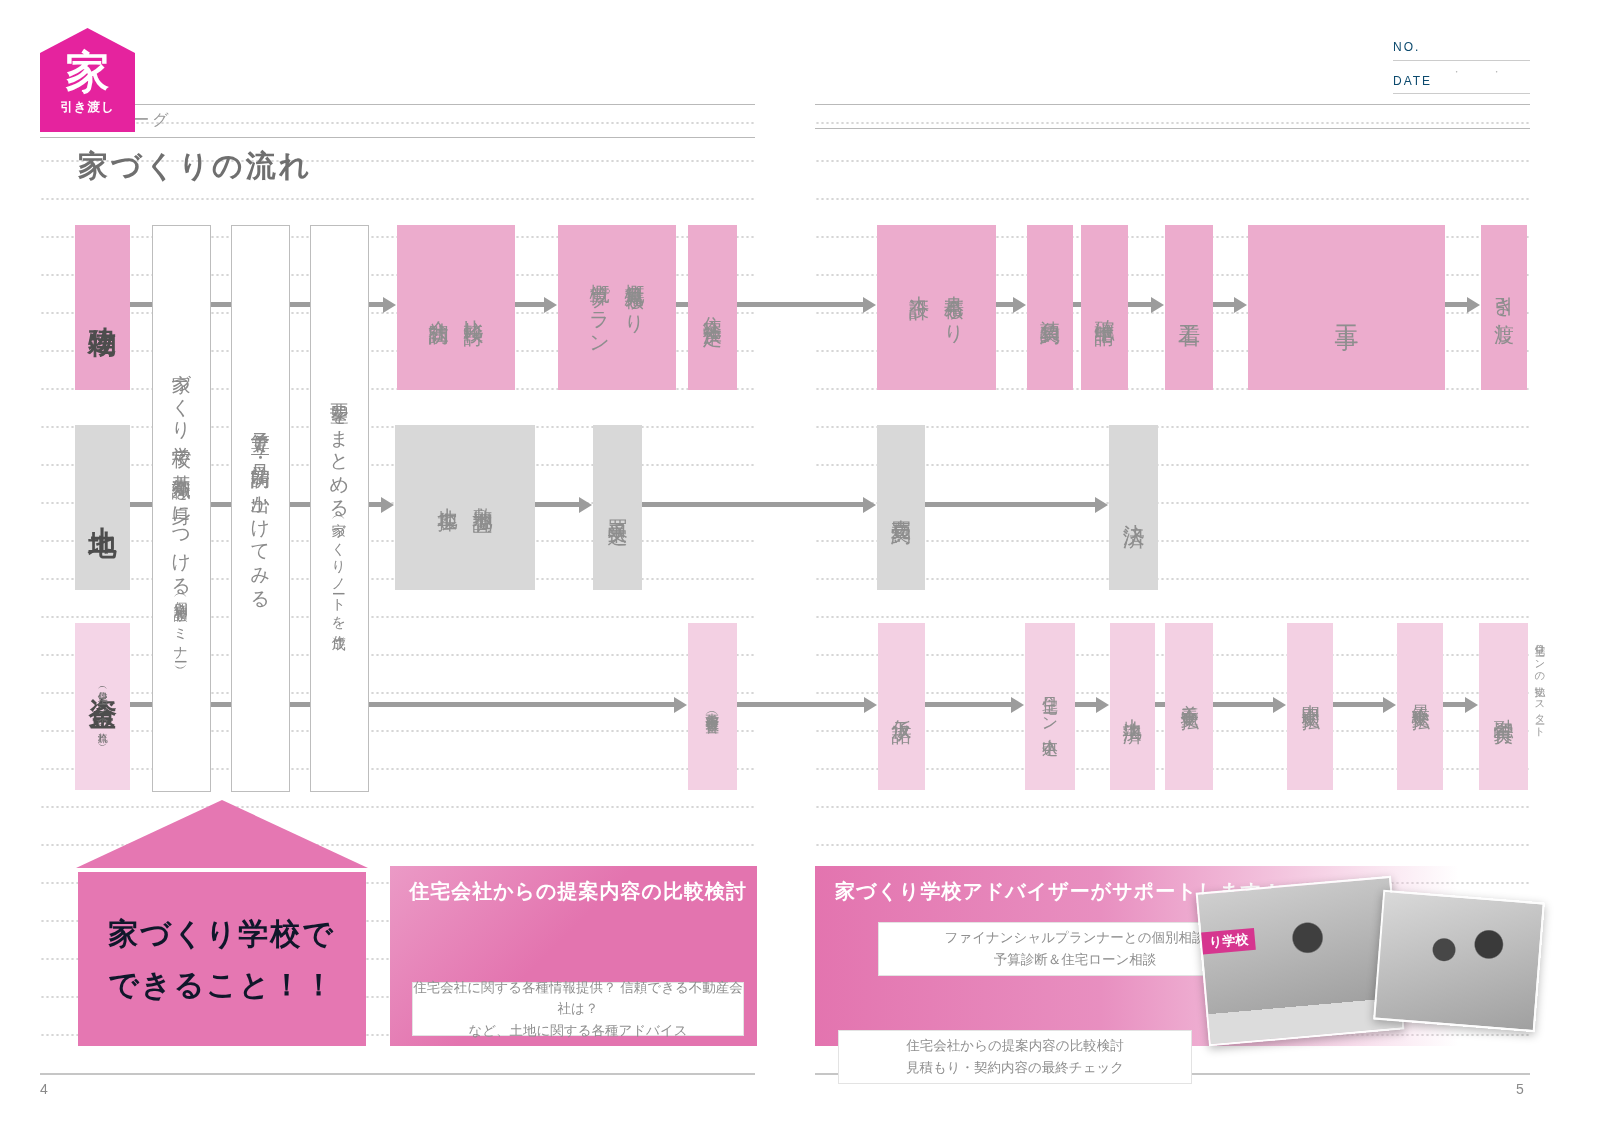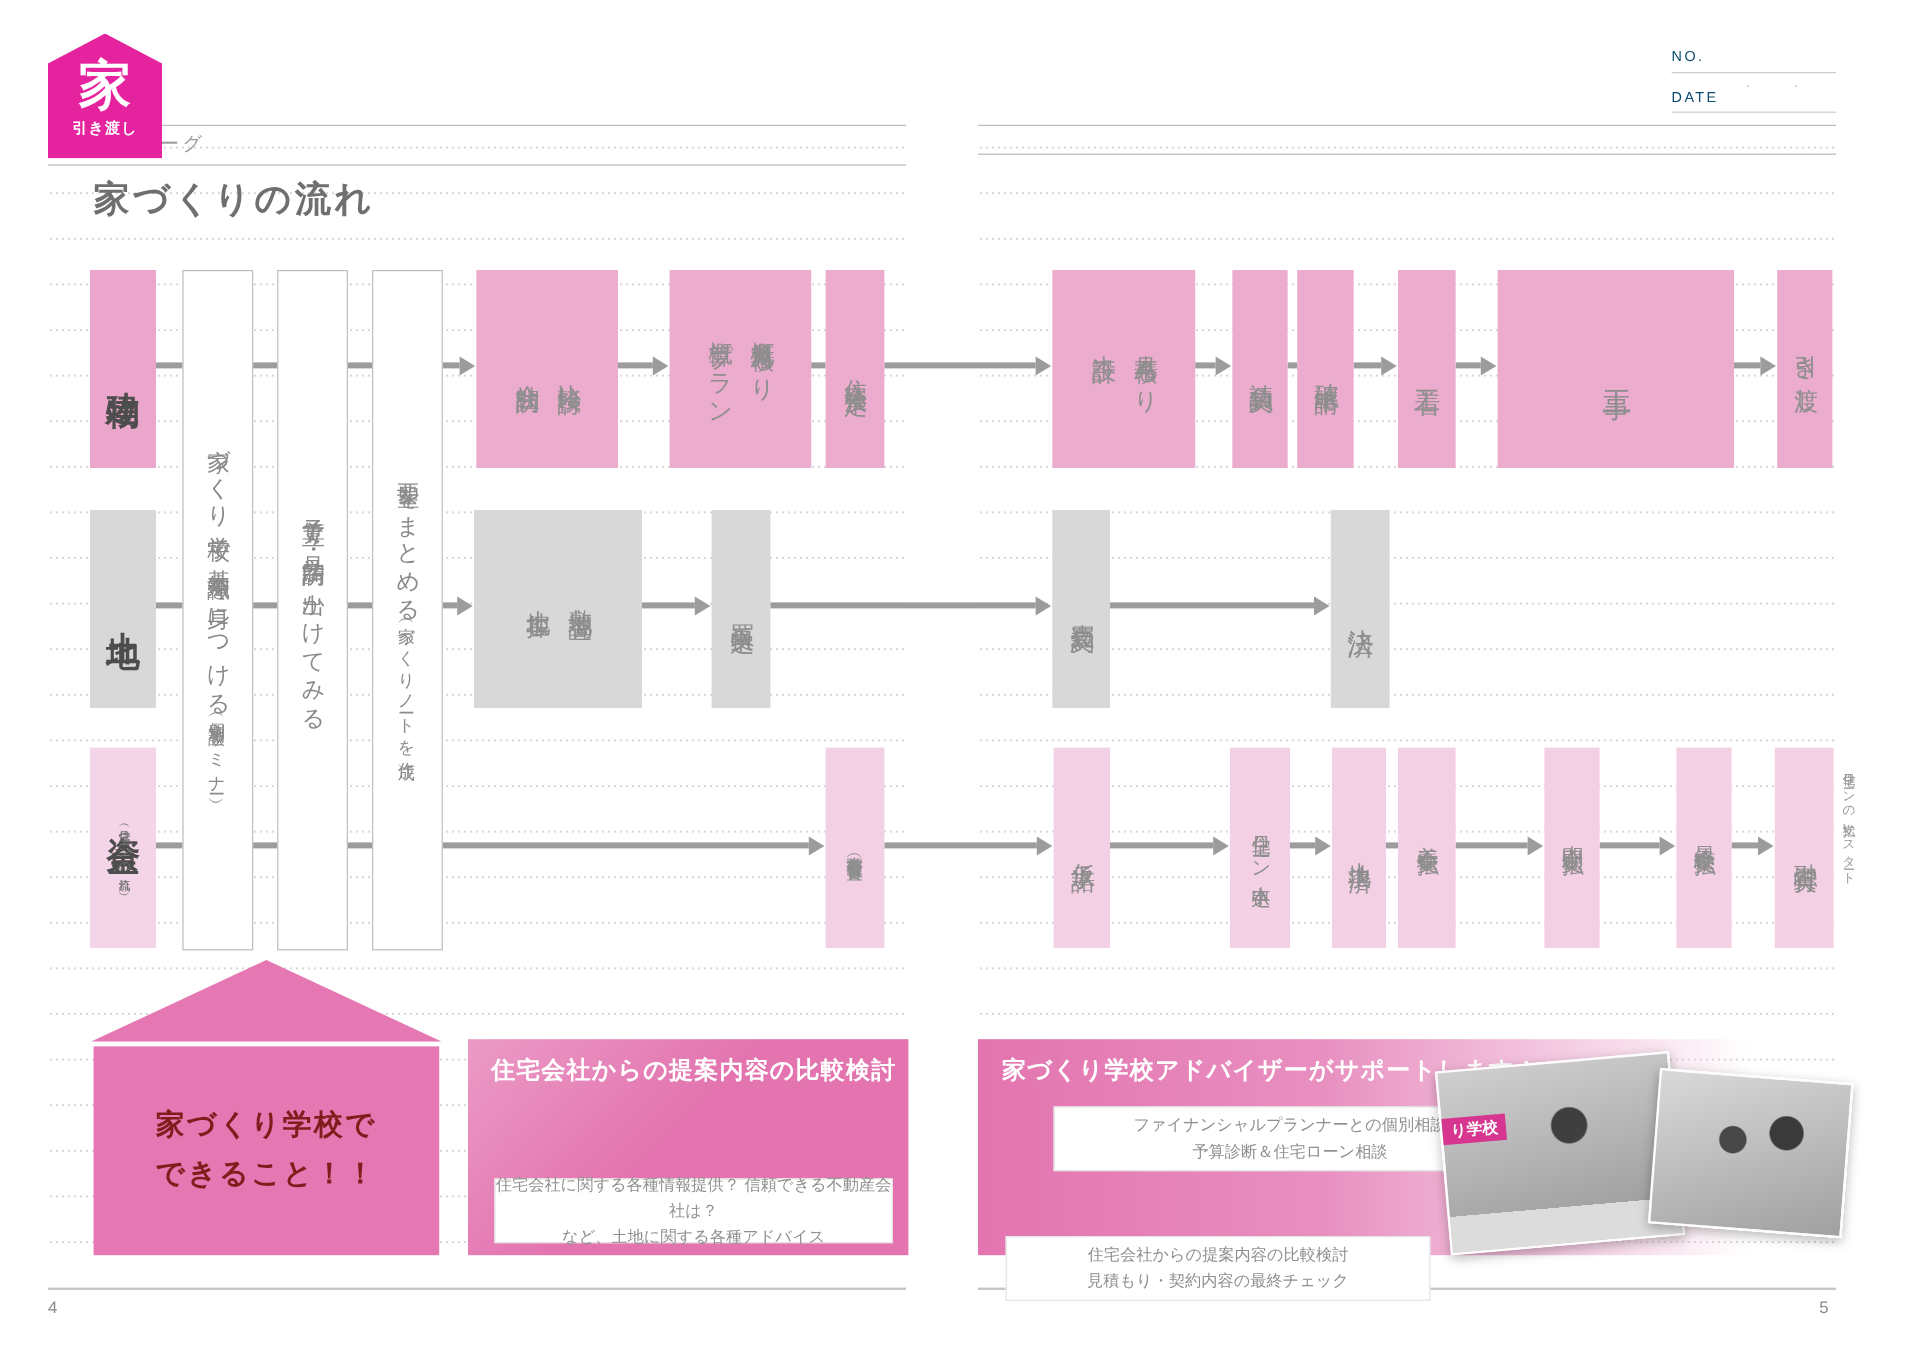--- a/index.html
+++ b/index.html
@@ -187,21 +187,21 @@
     </div>
   <div class="fbox lpink" style="left:1479px;top:623px;width:49px;height:167px;">
     <span class="vtext" style="font-size:20px;">融資実行</span>
     </div>
   <div class="abs" style="left:1531px;top:636px;z-index:2;">
     <span class="vtext" style="font-size:10.5px;color:#9a9a9a;letter-spacing:1px;">住宅ローンの支払いスタート</span></div>
 
   <div class="abs" style="left:76px;top:800px;width:0;height:0;z-index:2;
        border-left:146px solid transparent;border-right:146px solid transparent;border-bottom:68px solid #e577b2;"></div>
   <div class="fbox" style="left:78px;top:872px;width:288px;height:174px;background:#e577b2;">
-    <span style="color:#7f1d1d;font-size:24px;font-weight:bold;text-align:center;white-space:pre-line;line-height:1.7;letter-spacing:2px;">家づくり学校で
+    <span style="color:#0f172a;font-size:30px;font-weight:bold;text-align:left;white-space:pre-line;line-height:1.7;letter-spacing:2px;">家づくり学校で
 できること！！</span>
   </div>
 
   <div class="banner" style="left:390px;width:367px;background:linear-gradient(135deg,#eb9ac6 0%,#e374af 45%);"></div>
   <div class="banner-head" style="left:400px;top:878px;width:347px;text-align:right;">住宅会社からの提案内容の比較検討</div>
   <div class="wcard" style="left:412px;top:982px;width:330px;height:52px;">住宅会社に関する各種情報提供？ 信頼できる不動産会社は？
 など、土地に関する各種アドバイス</div>
 
   <div class="banner" style="left:815px;width:715px;background:linear-gradient(90deg,#e374af 0%,#e88fc0 40%,#f3c4de 65%,rgba(255,255,255,0) 90%);"></div>
   <div class="banner-head" style="left:835px;top:878px;">家づくり学校アドバイザーがサポートします！</div>

